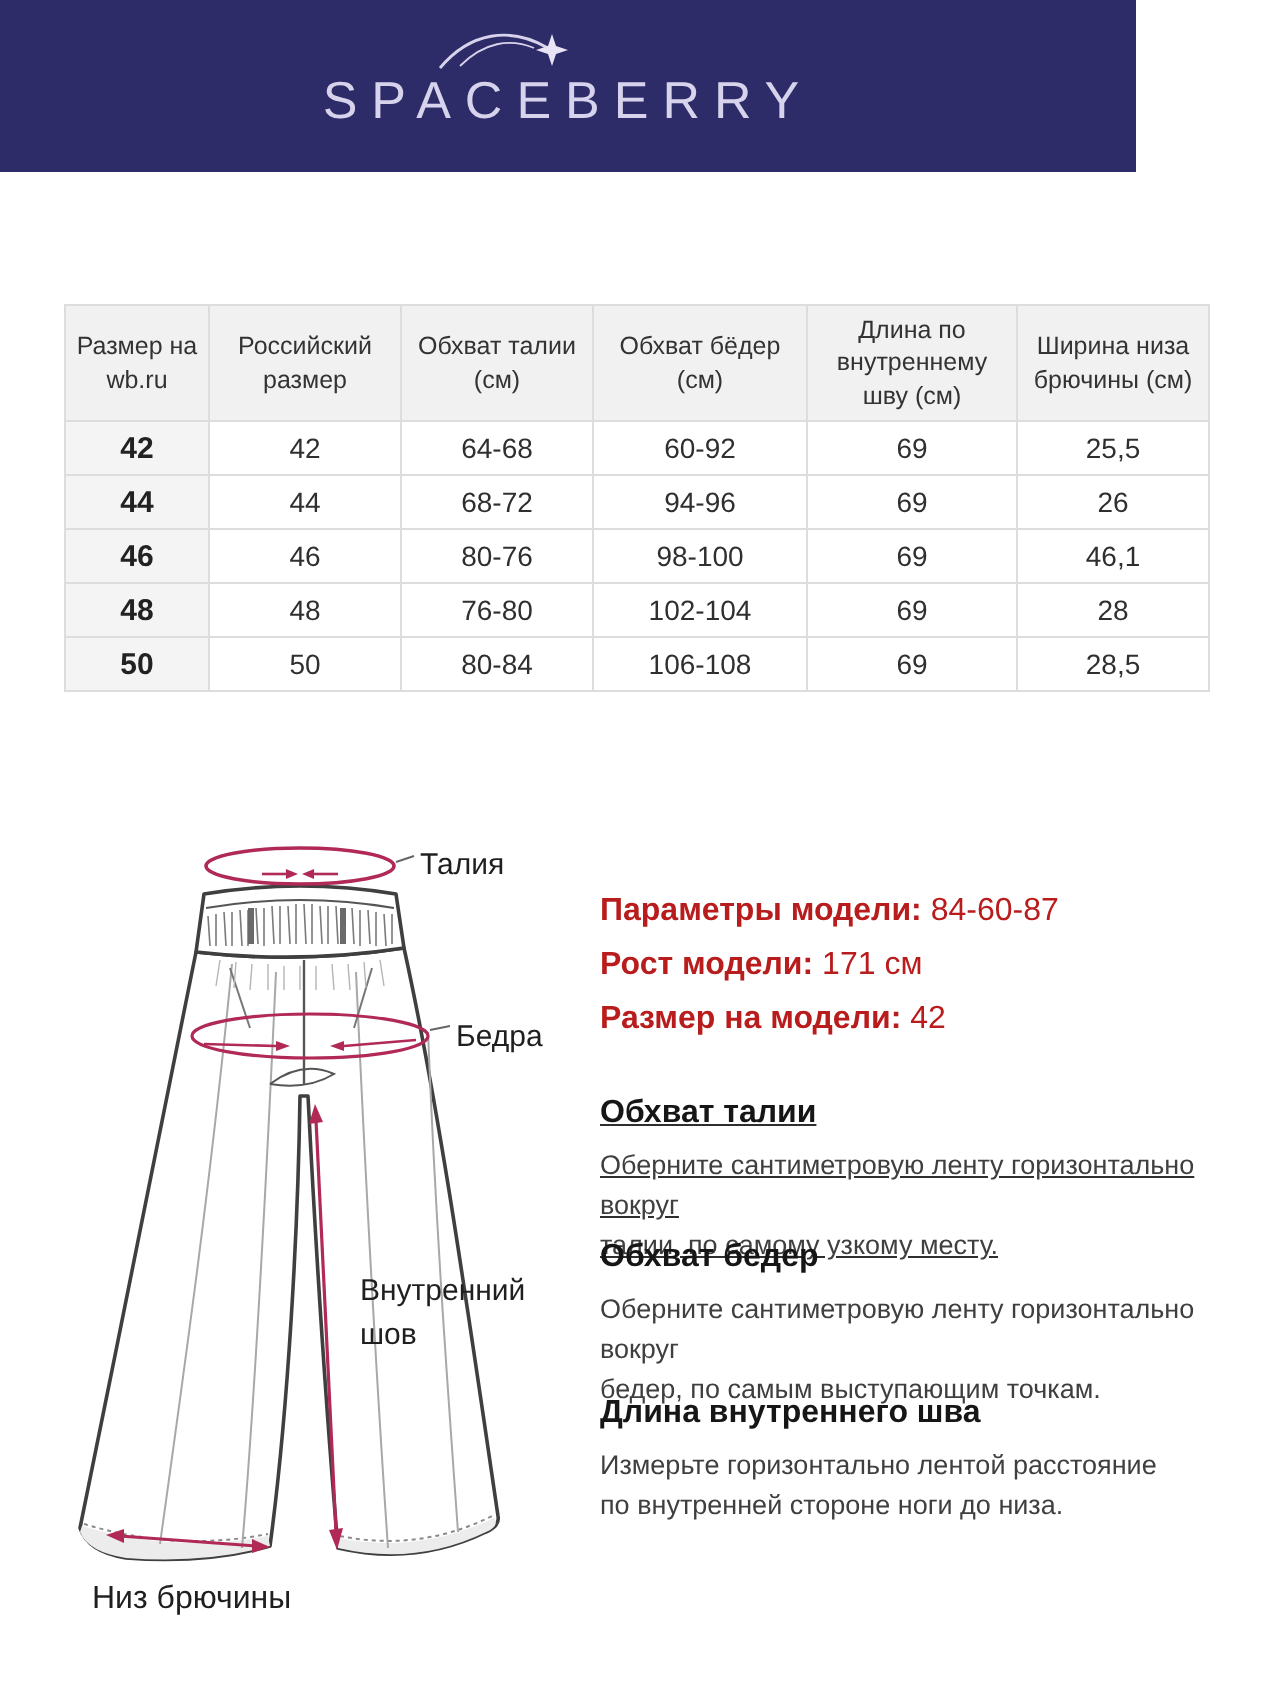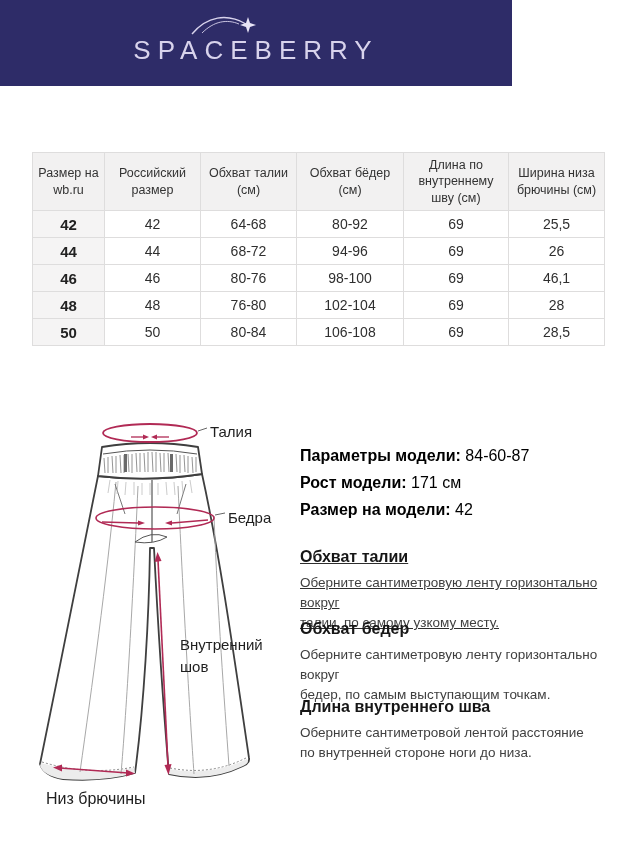--- a/index.html
+++ b/index.html
@@ -2,21 +2,21 @@
 <html lang="ru"><head>
 <meta charset="utf-8">
 <style>
   html,body{margin:0;padding:0;background:#fff;}
   .page{
     position:relative;width:636px;height:848px;margin:0 auto;background:#ffffff;
     font-family:"Liberation Sans",sans-serif;color:#2e2e2e;overflow:hidden;
   }
   
   .brand-bar{
-    position:absolute;left:0;top:0;width:512px;height:86px;background:#2e2c68;
+    position:absolute;left:0;top:0;width:568px;height:86px;background:#2e2c68;
     display:flex;align-items:center;justify-content:center;
   }
   .logo{
     position:relative;color:#d8d3ec;font-size:26px;letter-spacing:7px;
     font-weight:400;line-height:1;padding-top:14px;
   }
   .logo-star{position:absolute;left:56px;top:-16px;width:70px;height:38px;}
   
   .size-table{
     position:absolute;left:32px;top:152px;width:572px;border-collapse:collapse;
@@ -24,21 +24,21 @@
   }
   .size-table th,.size-table td{
     border:1px solid #dedddd;text-align:center;vertical-align:middle;padding:2px 4px;
     background:#fff;
   }
   .size-table thead tr{height:58px;}
   .size-table tbody tr{height:27px;}
   .size-table th{background:#f2f1f1;font-weight:400;font-size:12.5px;line-height:1.3;color:#333;}
   .size-table td.first-col{background:#f5f4f4;font-weight:700;font-size:15px;color:#222;}
   
-  .model-info{position:absolute;left:300px;top:442px;font-size:16px;line-height:27px;color:#000000;}
+  .model-info{position:absolute;left:300px;top:442px;font-size:16px;line-height:27px;color:#b91c1c;}
   .model-info b{font-weight:700;}
   .measure-section{position:absolute;left:300px;width:320px;}
   .sec-1{top:548px;text-decoration:underline;}
   .sec-2{top:620px;}
   .sec-3{top:698px;}
   .measure-section h3{
     margin:0 0 7px 0;font-size:16px;font-weight:700;color:#161616;line-height:18px;
   }
   .measure-section .body-line{font-size:13.5px;line-height:20px;color:#3f3f3f;}
   
@@ -80,21 +80,21 @@
         <th>Обхват бёдер (см)</th>
         <th>Длина по внутреннему шву (см)</th>
         <th>Ширина низа брючины (см)</th>
       </tr>
     </thead>
     <tbody>
       <tr>
         <td class="first-col">42</td>
         <td>42</td>
         <td>64-68</td>
-        <td>80-92</td>
+        <td>60-92</td>
         <td>69</td>
         <td>25,5</td>
       </tr>
       <tr>
         <td class="first-col">44</td>
         <td>44</td>
         <td>68-72</td>
         <td>94-96</td>
         <td>69</td>
         <td>26</td>
@@ -227,17 +227,17 @@
   </div>
 
   <div class="measure-section sec-2">
     <h3>Обхват бедер</h3>
     <div class="body-line">Оберните сантиметровую ленту горизонтально вокруг</div>
     <div class="body-line">бедер, по самым выступающим точкам.</div>
   </div>
 
   <div class="measure-section sec-3">
     <h3>Длина внутреннего шва</h3>
-    <div class="body-line">Оберните сантиметровой лентой расстояние</div>
+    <div class="body-line">Измерьте горизонтально лентой расстояние</div>
     <div class="body-line">по внутренней стороне ноги до низа.</div>
   </div>
 
 </div>
 
 </body></html>

